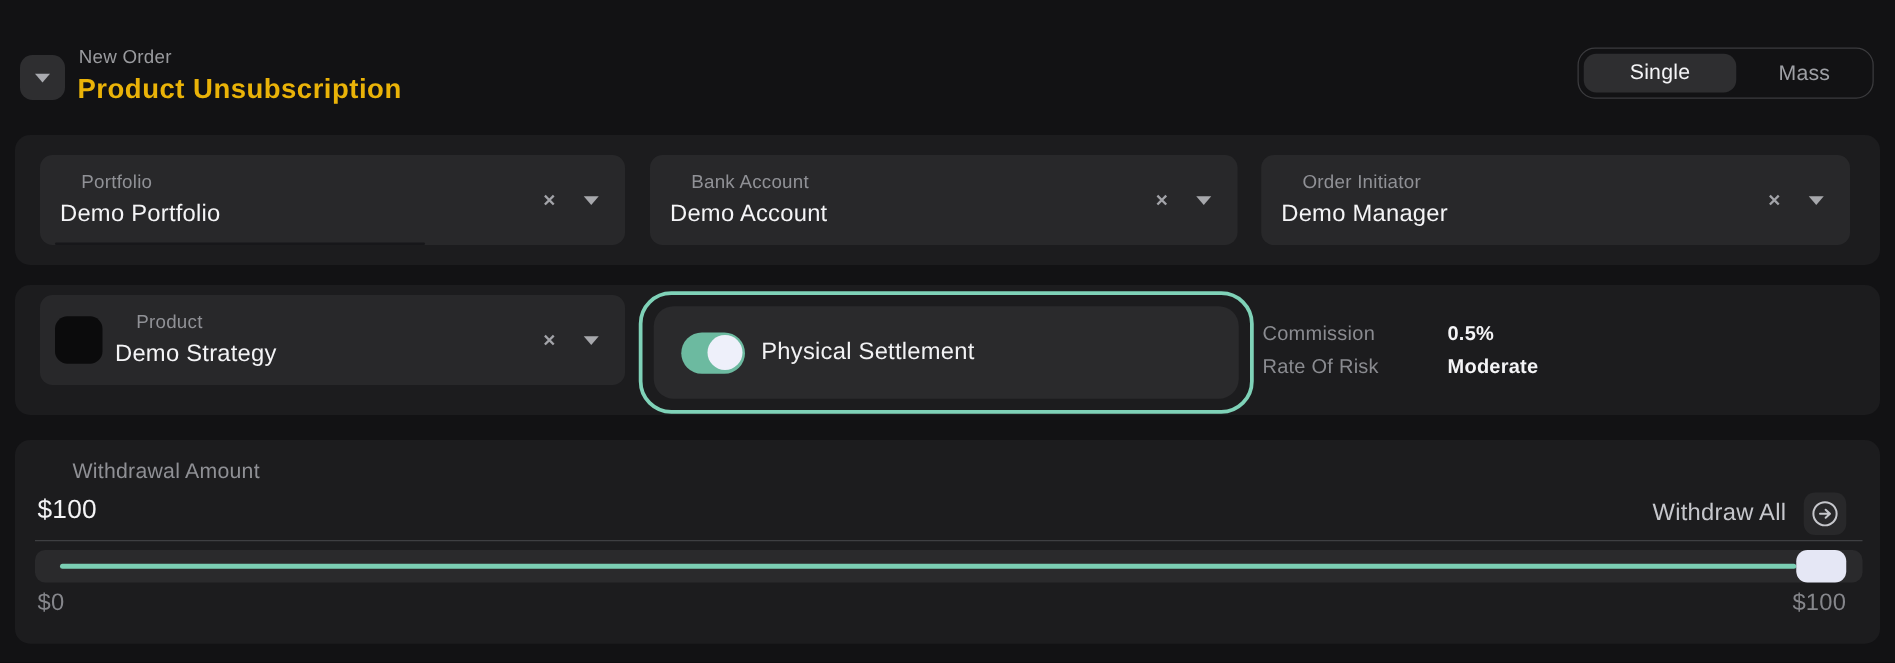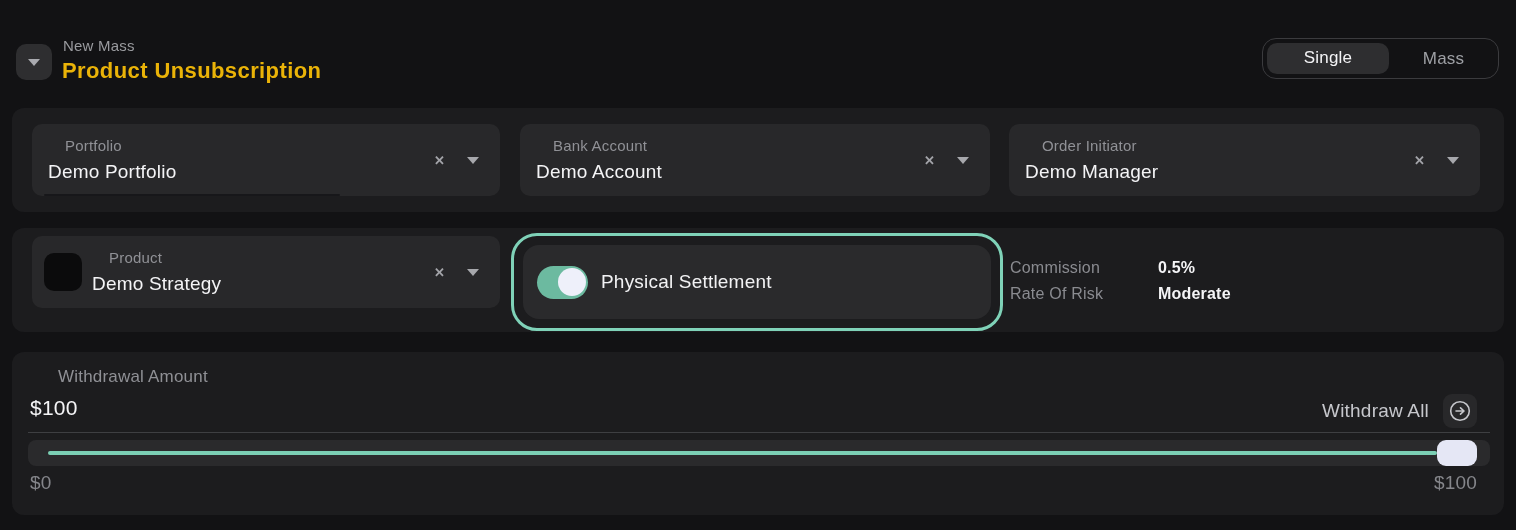--- a/index.html
+++ b/index.html
@@ -82,21 +82,21 @@
   }
   #field-product-select .f-label, #field-product-select .f-value { left:60px; }
 
   .highlight-ring {
     position:absolute; left:499px; top:5px; width:492px; height:98px;
     border:3px solid #7FD2B8; border-radius:26px; pointer-events:none;
   }
   .field-ps {
     position:absolute; left:511px; top:17px; width:468px; height:74px;
     background:#2A2A2C; border-radius:16px;
-    display:flex; align-items:center; gap:13px; padding-left:14px; cursor:pointer;
+    display:flex; align-items:center; gap:13px; padding-left:22px; cursor:pointer;
   }
   .toggle {
     position:relative; flex:none; width:51px; height:33px;
     border-radius:17px; background:#6CBAA0; cursor:pointer;
   }
   .toggle .knob {
     position:absolute; right:2.5px; top:2.5px; width:28px; height:28px;
     border-radius:50%; background:#EEF0FA;
   }
   .ps-label { font-size:19px; color:#F2F2F4; }
@@ -138,21 +138,21 @@
   .slider-max { position:absolute; right:27px; top:120px; font-size:19px; color:#85868B; }
 </style>
 </head>
 <body>
 
 <div class="app">
 
   <div class="collapse-btn">
     <span class="tri-down"></span>
   </div>
-  <div class="eyebrow">New Mass</div>
+  <div class="eyebrow">New Order</div>
   <div class="page-title">Product Unsubscription</div>
 
   <div class="segmented">
     <div class="seg-single">Single</div>
     <div class="seg-mass">Mass</div>
   </div>
 
   <div class="panel" id="panel-selectors">
 
     <div class="field" id="field-portfolio">

